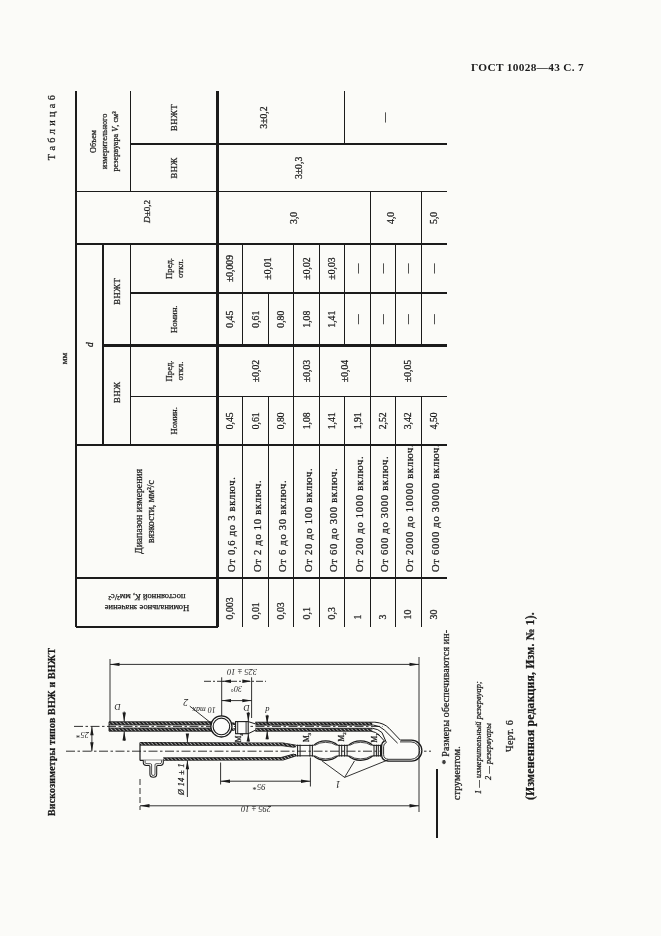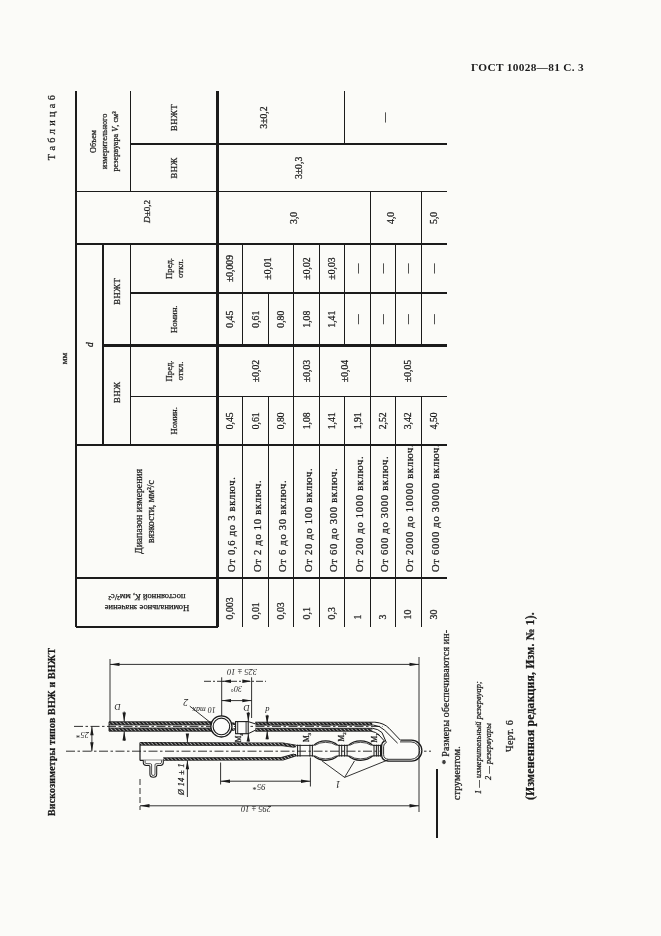--- a/index.html
+++ b/index.html
@@ -1,21 +1,21 @@
 <!DOCTYPE html>
 <html><head><meta charset="utf-8"><style>
 html,body{margin:0;padding:0;background:#fff}
 #page{position:relative;width:661px;height:936px;background:#fbfbf8;overflow:hidden;font-family:"Liberation Serif",serif;color:#1b1b1b}
 #rot{position:absolute;left:0;top:0;width:936px;height:661px;transform-origin:0 0;transform:rotate(-90deg) translateX(-936px)}
 .t{position:absolute;white-space:nowrap;-webkit-text-stroke:0.25px #1b1b1b}
 .ln{position:absolute;background:#1b1b1b}
 sub{font-size:65%;vertical-align:-0.25em}
 </style></head><body>
 <div id="page">
-<div style="position:absolute;left:471px;top:61px;font-size:11.3px;font-weight:bold;letter-spacing:0.3px">ГОСТ 10028—81 С. 3</div>
+<div style="position:absolute;left:471px;top:61px;font-size:11.3px;font-weight:bold;letter-spacing:0.3px">ГОСТ 10028—43 С. 7</div>
 <div id="rot">
 <div class="ln" style="left:308.10px;top:76.00px;width:1.80px;height:141.50px"></div>
 <div class="ln" style="left:357.45px;top:76.00px;width:1.10px;height:370.55px"></div>
 <div class="ln" style="left:490.45px;top:76.00px;width:1.10px;height:370.55px"></div>
 <div class="ln" style="left:538.95px;top:130.50px;width:1.10px;height:316.05px"></div>
 <div class="ln" style="left:589.20px;top:103.00px;width:2.60px;height:343.55px"></div>
 <div class="ln" style="left:642.45px;top:130.50px;width:1.10px;height:316.05px"></div>
 <div class="ln" style="left:690.70px;top:76.00px;width:2.60px;height:370.55px"></div>
 <div class="ln" style="left:743.75px;top:76.00px;width:1.10px;height:370.55px"></div>
 <div class="ln" style="left:791.45px;top:130.50px;width:1.10px;height:316.05px"></div>

